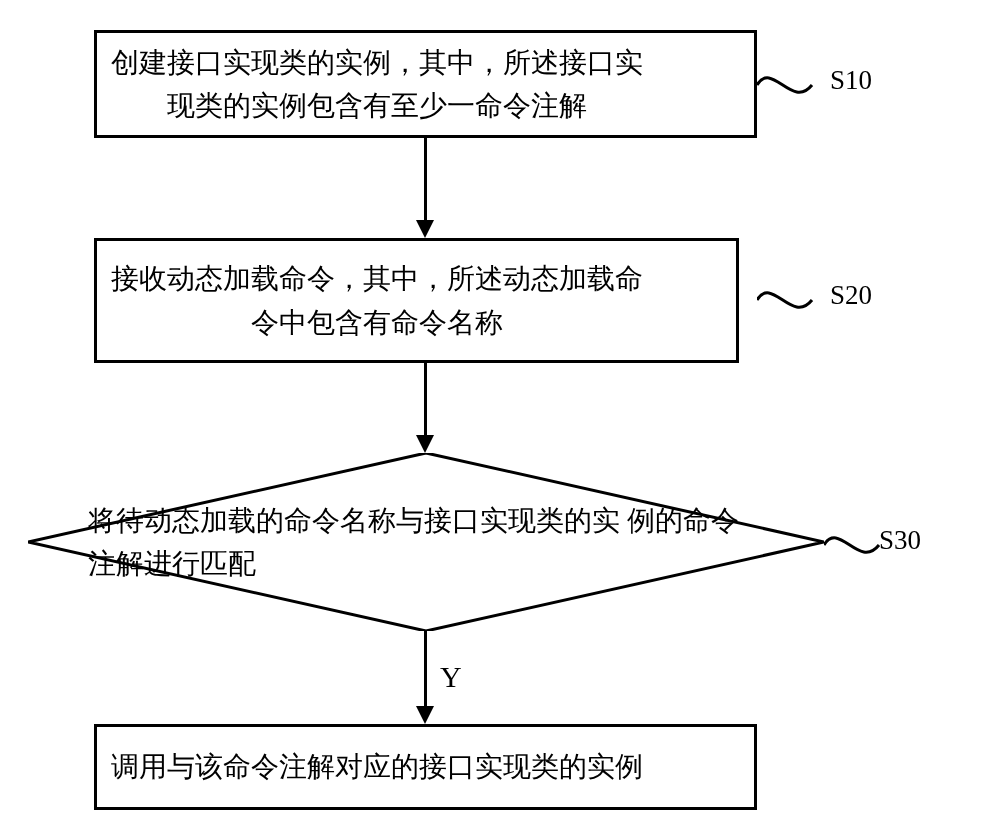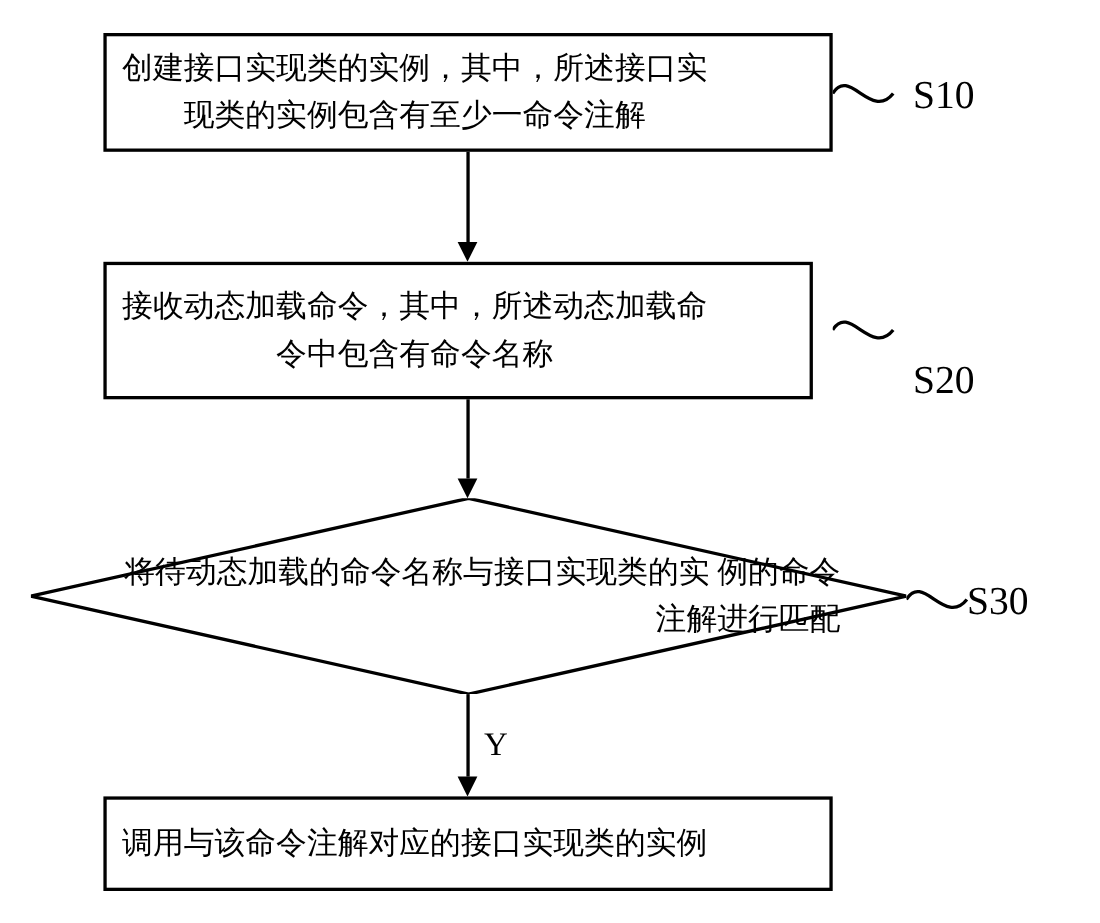--- a/index.html
+++ b/index.html
@@ -39,27 +39,27 @@
   .diamond-svg {
     position: absolute;
     left: 0; top: 0;
   }
   .diamond-label {
     position: absolute;
     left: 0; right: 0;
     display: flex;
     align-items: center;
     justify-content: center;
-    text-align: right;
+    text-align: left;
     line-height: 1.55;
     padding: 0 60px;
   }
   .step-label {
     position: absolute;
-    font-size: 36px;
+    font-size: 27px;
   }
   .arrow {
     position: absolute;
   }
   .arrow-line {
     position: absolute;
     background: #000;
   }
   .arrow-head {
     position: absolute;
@@ -98,21 +98,21 @@
   </div>
 
   <div class="node rect" style="left:94px; top:238px; width:645px; height:125px;">
     <span class="rect-inner">接收动态加载命令，其中，所述动态加载命
 令中包含有命令名称</span>
   </div>
 
   <svg class="connector-svg" style="left:757px; top:275px; width:90px; height:50px;">
     <path d="M0 25 C 15 0, 35 50, 55 25" stroke="#000" stroke-width="3" fill="none"></path>
   </svg>
-  <div class="step-label" style="left:830px; top:280px;margin-top:44px;">S20</div>
+  <div class="step-label" style="left:830px; top:280px;">S20</div>
 
   <div class="arrow" style="left:416px; top:363px; width:18px; height:90px;">
     <div class="arrow-line" style="left:8px; top:0; width:3px; height:72px;"></div>
     <div class="arrow-head" style="left:0; top:72px;"></div>
   </div>
 
   <div class="diamond-wrap" style="left:28px; top:453px; width:796px; height:178px;">
     <svg class="diamond-svg" width="796" height="178">
       <polygon points="398,0 796,89 398,178 0,89" fill="#ffffff" stroke="#000" stroke-width="3"></polygon>
     </svg>

